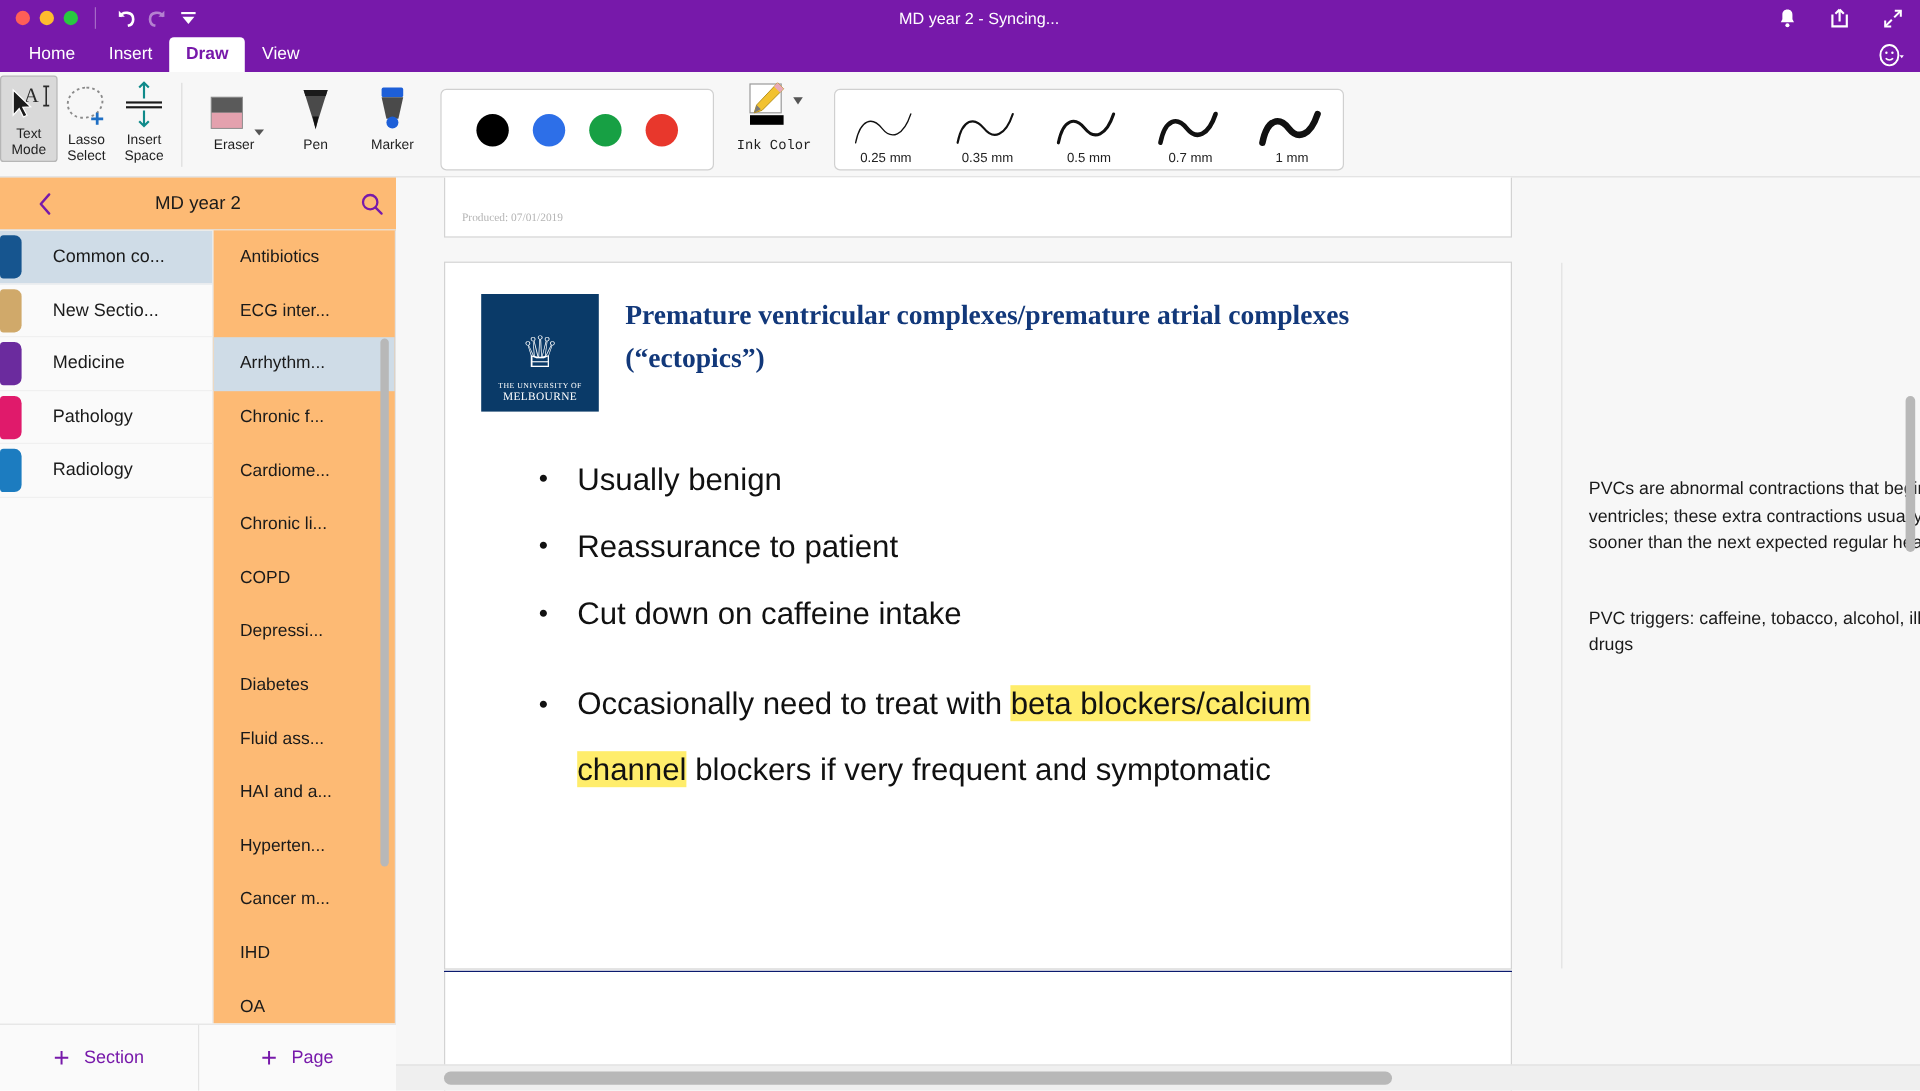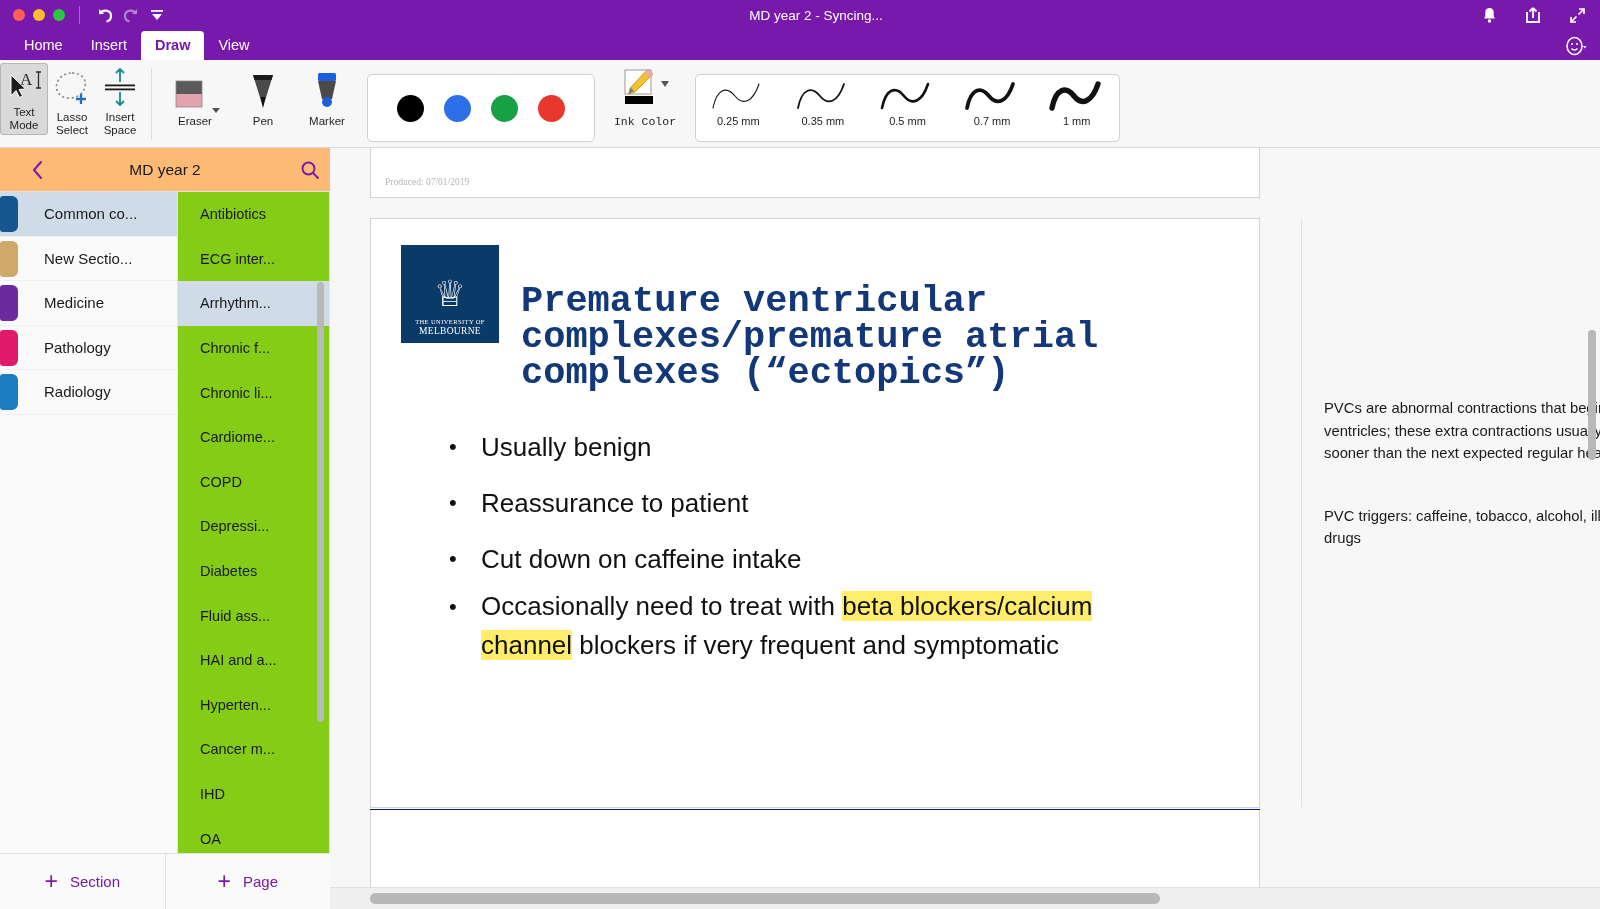--- a/index.html
+++ b/index.html
@@ -93,21 +93,21 @@
   .inkcolor .gfx { height: 52px; display: flex; align-items: center; justify-content: center; }
 
   
   .thickbox {
     margin: 14px 0 0 14px; height: 68px; width: 425px;
     border: 1px solid #d0d0d0; border-radius: 5px; background: #fff;
     display: flex; align-items: center; justify-content: space-around;
   }
   .thick {
     width: 74px; height: 60px; display: flex; flex-direction: column;
-    align-items: center; justify-content: flex-start; gap: 1px;
+    align-items: center; justify-content: flex-end; gap: 1px;
     font-size: 11px; color: #222;
   }
 
   
   .navhdr {
     position: absolute; top: 148px; left: 0; width: 330px; height: 44px;
     background: #fdba74; border-bottom: 1px solid #e3e3e3;
     display: flex; align-items: center;
   }
   .back-chev { width: 34px; display: flex; justify-content: center; color: #7719aa; font-size: 20px; margin-left: 20px; }
@@ -125,21 +125,21 @@
     border-bottom: 1px solid #f0f0f0;
   }
   .sec-row.active { background: #cfdce7; }
   .sec-tab {
     position: absolute; left: 0; top: 4px; width: 18px; height: 36px;
     border-radius: 3px 6px 6px 3px;
   }
 
   .pages {
     position: absolute; top: 192px; left: 178px; width: 152px; bottom: 56px;
-    background: #84cc16; border-right: 1px solid #e3e3e3; overflow: hidden;
+    background: #fdba74; border-right: 1px solid #e3e3e3; overflow: hidden;
   }
   .pg-row {
     height: 44.6px; display: flex; align-items: center;
     padding-left: 22px; font-size: 14.5px; color: #1a1a1a; white-space: nowrap;
   }
   .pg-row.active { background: #cfdce7; }
   .pg-scroll {
     position: absolute; right: 5px; top: 90px; width: 7px; height: 440px;
     background: #b8b8b8; border-radius: 4px;
   }
@@ -179,22 +179,22 @@
   .logo {
     width: 98px; height: 98px; background: #0a3a68; flex: 0 0 98px;
     display: flex; flex-direction: column; align-items: center; justify-content: flex-end;
     padding-bottom: 7px; color: #fff;
   }
   .logo .crest { font-size: 36px; line-height: 40px; margin-bottom: 4px; }
   .logo .l1 { font-size: 6.5px; letter-spacing: .4px; font-family: "Liberation Serif", serif; }
   .logo .l2 { font-size: 9.5px; letter-spacing: .3px; font-family: "Liberation Serif", serif; margin-top: 1px; }
 
   .slide-title {
-    font-family: Liberation Mono, monospace; font-weight: bold;
-    font-size: 37px; line-height: 36px; color: #12387a; flex: 1; margin-top: 38px;
+    font-family: Liberation Serif, serif; font-weight: bold;
+    font-size: 23px; line-height: 36px; color: #12387a; flex: 1;
   }
   .bullets { margin-top: 28px; padding-left: 48px; }
   .bullet {
     position: relative; font-size: 26px; line-height: 56px; color: #111;
     font-family: "Liberation Sans", sans-serif; padding-left: 32px;
   }
   .bullet::before {
     content: "\2022"; position: absolute; left: 0; top: 0; font-size: 22px;
   }
   .bullet.multi { line-height: 47px; }
@@ -473,24 +473,24 @@
     <div class="pg-row">
         <span>ECG inter...</span>
       </div>
     <div class="pg-row active">
         <span>Arrhythm...</span>
       </div>
     <div class="pg-row">
         <span>Chronic f...</span>
       </div>
     <div class="pg-row">
+        <span>Cardiome...</span>
+      </div>
+    <div class="pg-row">
         <span>Chronic li...</span>
-      </div>
-    <div class="pg-row">
-        <span>Cardiome...</span>
       </div>
     <div class="pg-row">
         <span>COPD</span>
       </div>
     <div class="pg-row">
         <span>Depressi...</span>
       </div>
     <div class="pg-row">
         <span>Diabetes</span>
       </div>
@@ -541,21 +541,21 @@
             <div class="l1">THE UNIVERSITY OF</div>
             <div class="l2">MELBOURNE</div>
           </div>
           <div class="slide-title">Premature ventricular complexes/premature atrial complexes (“ectopics”)</div>
         </div>
 
         <div class="bullets">
           <div class="bullet">Usually benign</div>
           <div class="bullet">Reassurance to patient</div>
           <div class="bullet">Cut down on caffeine intake</div>
-          <div class="bullet multi" style="width:700px; line-height:39px; margin-top:0;">
+          <div class="bullet multi" style="width:700px; line-height:55px; margin-top:20px;">
             <span>Occasionally need to treat with </span><span class="hl">beta blockers/calcium channel</span><span> blockers if very frequent and symptomatic</span>
           </div>
         </div>
       </div>
 
       <div class="anno-divider"></div>
       <div class="anno" style="top:178px;">
         <p>PVCs are abnormal contractions that begin in the ventricles; these extra contractions usually beat sooner than the next expected regular heartbeat.</p>
         <p>PVC triggers: caffeine, tobacco, alcohol, illicit drugs</p>
       </div>

